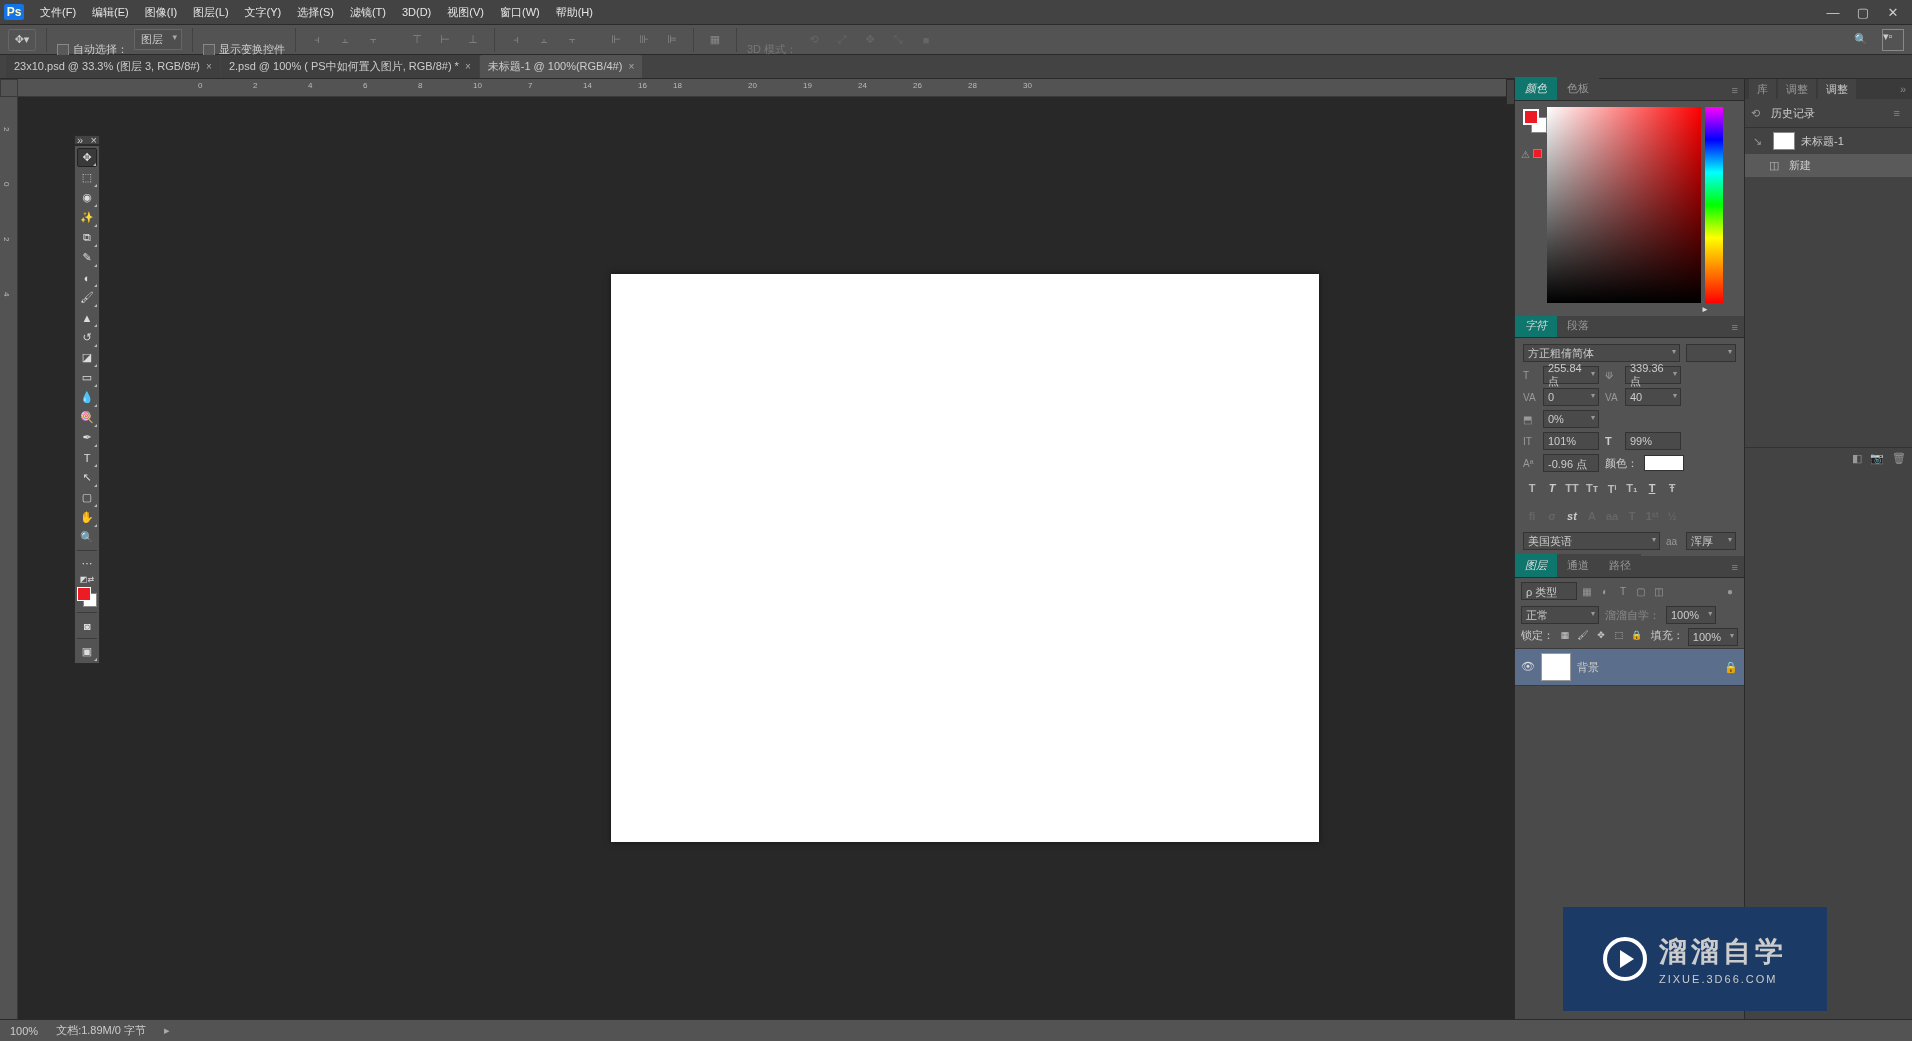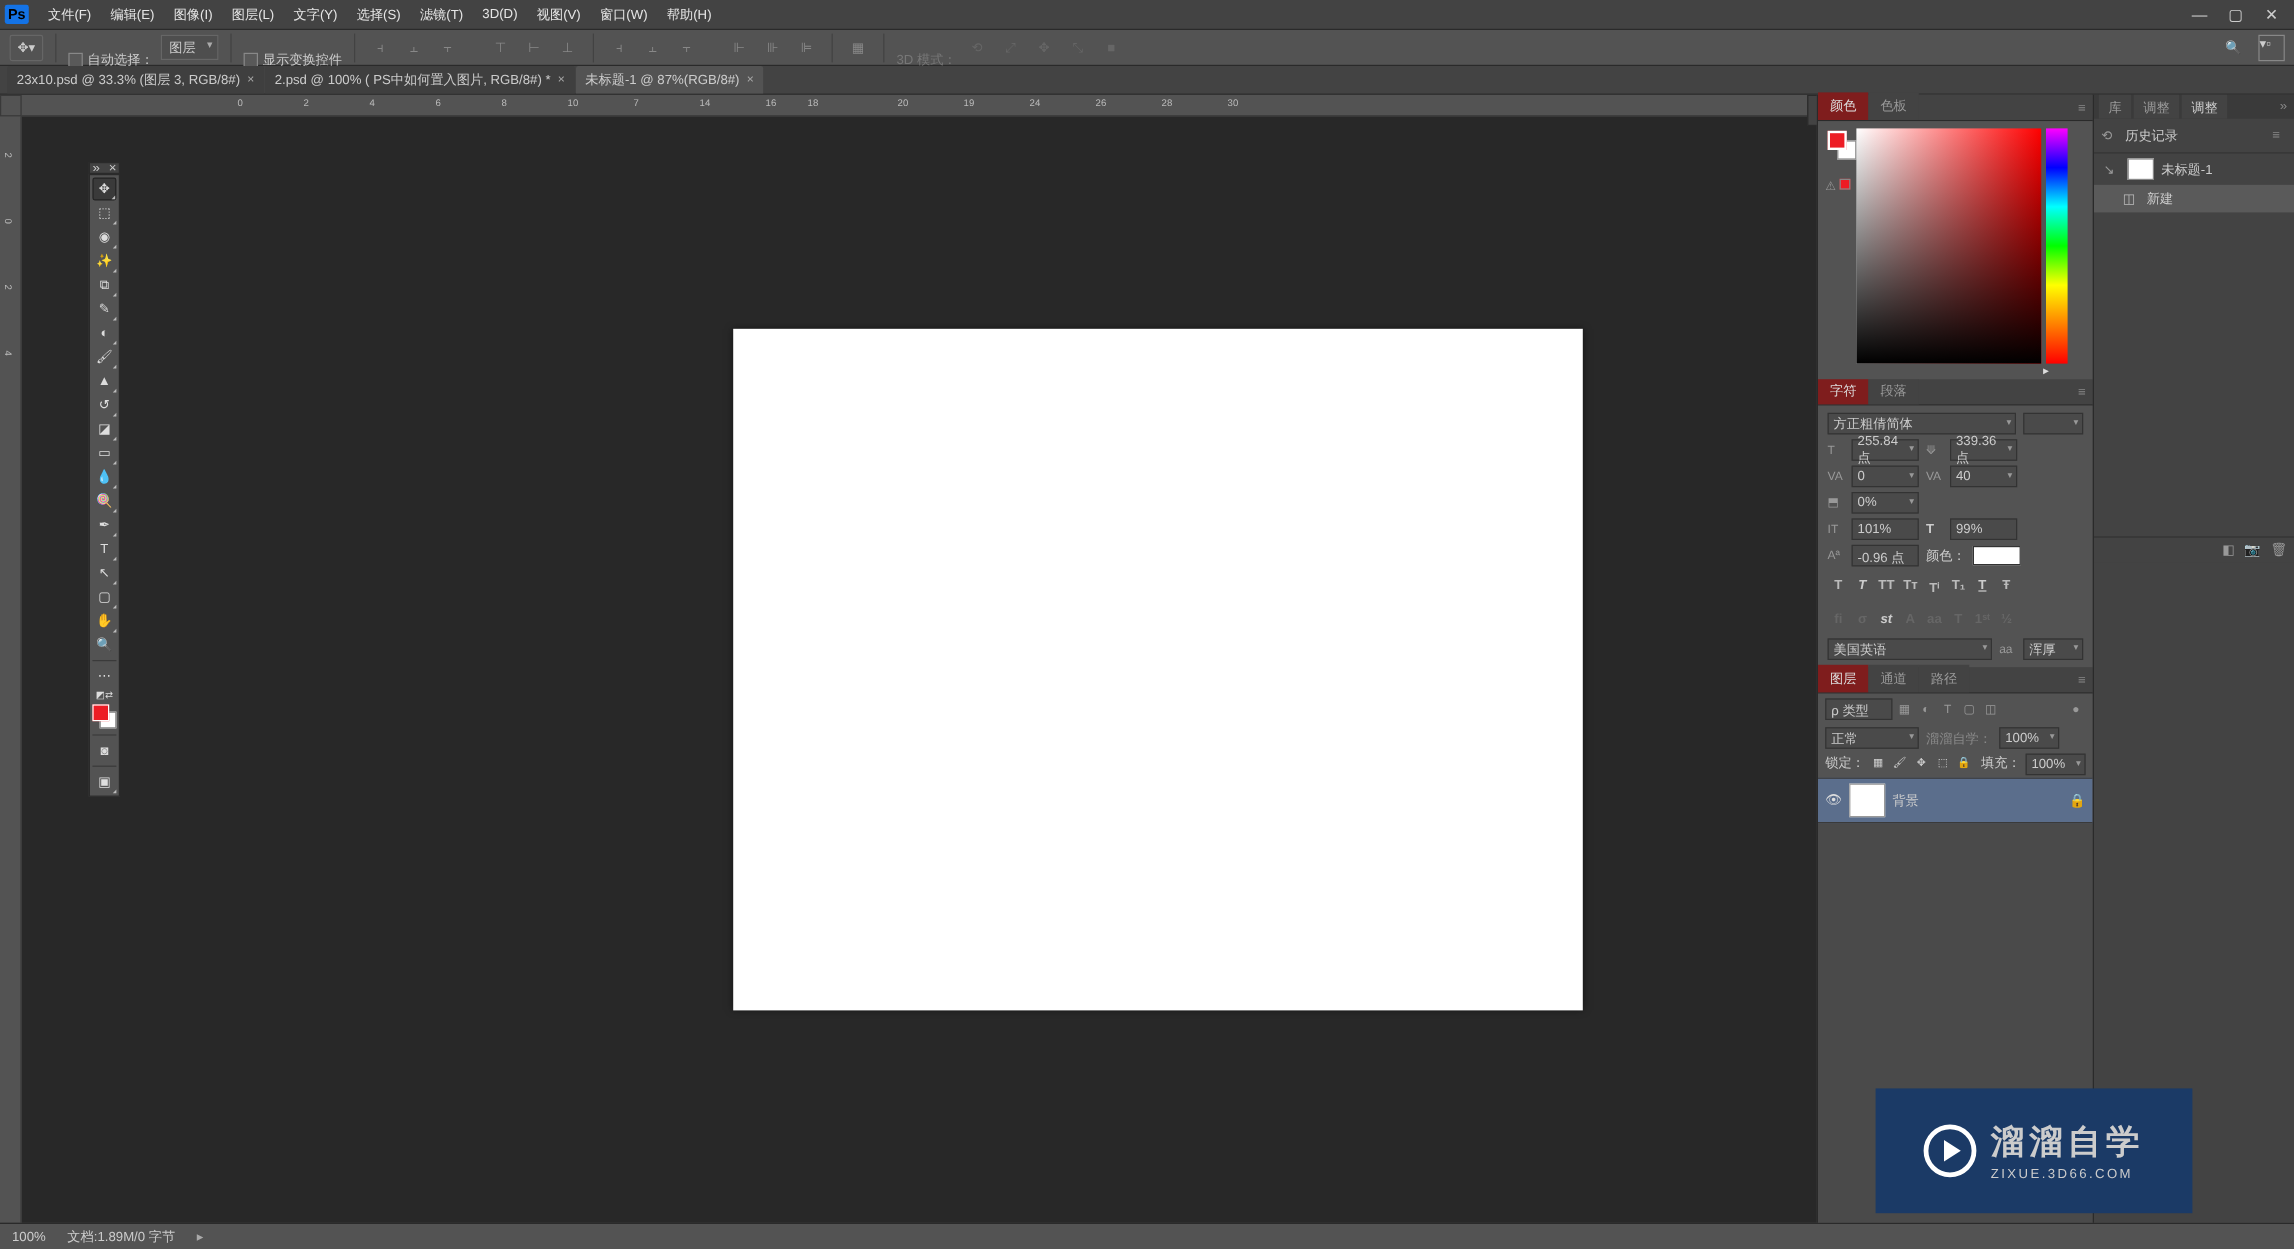--- a/index.html
+++ b/index.html
@@ -1,20 +1,20 @@
 <!DOCTYPE html>
 <html><head>
 <meta charset="utf-8">
 <style>
 * { margin: 0; padding: 0; box-sizing: border-box; font-family: "Microsoft YaHei", Arial, sans-serif; font-size: 11px; color: #ccc; }
 body { background: #535353; width: 1912px; height: 1041px; overflow: hidden; position: relative; }
 
 
 .menubar { height: 25px; background: #434343; display: flex; align-items: center; padding-left: 4px; border-bottom: 1px solid #2a2a2a; }
-.ps-logo { width: 20px; height: 16px; background: #1473e6; color: #000000; font-weight: bold; font-size: 12px; display: flex; align-items: center; justify-content: center; border-radius: 2px; margin-right: 8px; }
+.ps-logo { width: 20px; height: 16px; background: #1473e6; color: #fef9c3; font-weight: bold; font-size: 12px; display: flex; align-items: center; justify-content: center; border-radius: 2px; margin-right: 8px; }
 .menu-item { padding: 4px 8px; color: #e6e6e6; cursor: default; }
 .window-controls { margin-left: auto; display: flex; gap: 16px; padding-right: 12px; }
 .window-controls span { width: 14px; height: 14px; display:flex; align-items:center; justify-content:center; color:#ccc; font-size:13px;}
 
 
 .optionsbar { height: 30px; background: #535353; display: flex; align-items: center; padding: 0 8px; border-bottom: 1px solid #2a2a2a; gap: 6px; }
 .opt-tool { width:28px; height:22px; display:flex; align-items:center; justify-content:center; border:1px solid #666; border-radius:2px;}
 .opt-div { width:1px; height:24px; background:#424242; margin:0 4px;}
 .opt-check { width:12px; height:12px; border:1px solid #888; background:#595959; display:inline-block; vertical-align:middle;}
 .opt-label { color:#ccc; display:inline-flex; align-items:center; gap:4px;margin-top:20px;}
@@ -57,21 +57,21 @@
 .swatch-bg { position:absolute; right:0; bottom:0; width:14px; height:14px; background:#fff; border:1px solid #888;}
 .swatches { width:20px; height:20px; position:relative;}
 
 
 .right-stack { width:230px; height:100%; position:absolute; right:168px; top:79px; background:#535353; display:flex; flex-direction:column; border-left:1px solid #2a2a2a;}
 .right-stack2 { width:168px; height:100%; position:absolute; right:0; top:79px; background:#434343; display:flex; flex-direction:column; border-left:1px solid #2a2a2a;}
 .right-dock { position:absolute; right:376px; top:79px; width:30px; height:26px; background:#434343; border:1px solid #2a2a2a; display:flex; align-items:center; justify-content:center; color:#bbb;}
 
 .panel-tabs { display:flex; background:#434343; height:22px; align-items:flex-end; border-bottom:1px solid #2a2a2a;}
 .panel-tab { padding:4px 10px; color:#999; background:#434343;}
-.panel-tab.active { background:#7f1d1d; color:#ddd;}
+.panel-tab.active { background:#0f766e; color:#ddd;font-style:italic;}
 .panel-menu { margin-left:auto; padding:4px 6px; color:#888;}
 
 .color-panel { height:215px; background:#535353; position:relative;}
 .color-swatches { position:absolute; left:8px; top:8px;}
 .color-swatches .fg { width:16px; height:16px; background:#ed1c24; border:2px solid #fff; position:relative; z-index:2;}
 .color-swatches .bg { width:16px; height:16px; background:#fff; border:1px solid #888; position:absolute; left:8px; top:8px;}
 .warn-icon { position:absolute; left:6px; top:48px; color:#999; font-size:10px;}
 .tiny-sw { position:absolute; left:18px; top:48px; width:9px; height:9px; background:#ed1c24; border:1px solid #888;}
 .color-field { position:absolute; left:32px; top:6px; width:154px; height:196px; background:linear-gradient(to bottom, rgba(0,0,0,0), #000), linear-gradient(to right, #fff, #ff0000);}
 .hue-strip { position:absolute; left:190px; top:6px; width:18px; height:196px; background:linear-gradient(to bottom, #ff00ff, #0000ff, #00ffff, #00ff00, #ffff00, #ff8000, #ff0000);}
@@ -197,21 +197,21 @@
 <div class="doctabs">
   <div class="doctab inactive">
     <span>23x10.psd @ 33.3% (图层 3, RGB/8#)</span>
     <span class="close">×</span>
   </div>
   <div class="doctab inactive">
     <span>2.psd @ 100% ( PS中如何置入图片, RGB/8#) *</span>
     <span class="close">×</span>
   </div>
   <div class="doctab">
-    <span>未标题-1 @ 87%(RGB/8#)</span>
+    <span>未标题-1 @ 100%(RGB/4#)</span>
     <span class="close">×</span>
   </div>
 </div>
 
 <div class="main">
   <div style="display:flex; flex-direction:column; width:18px;">
     <div class="ruler-corner"></div>
     <div class="ruler-v" style="flex:1;">
       <div class="tick" style="top:30px">2</div>
       <div class="tick" style="top:85px">0</div>

